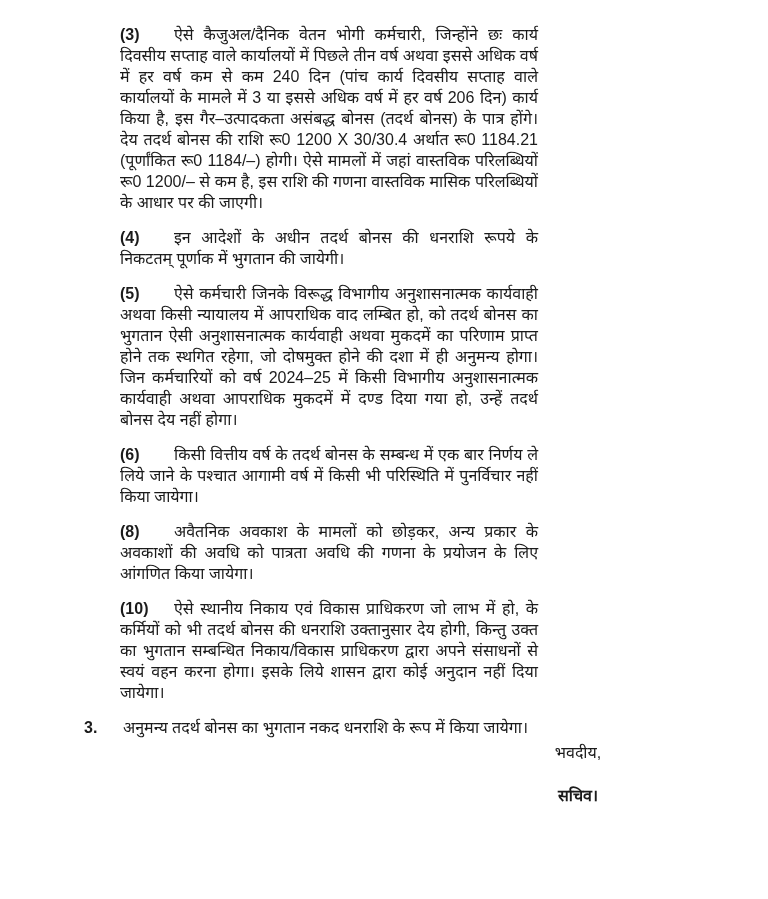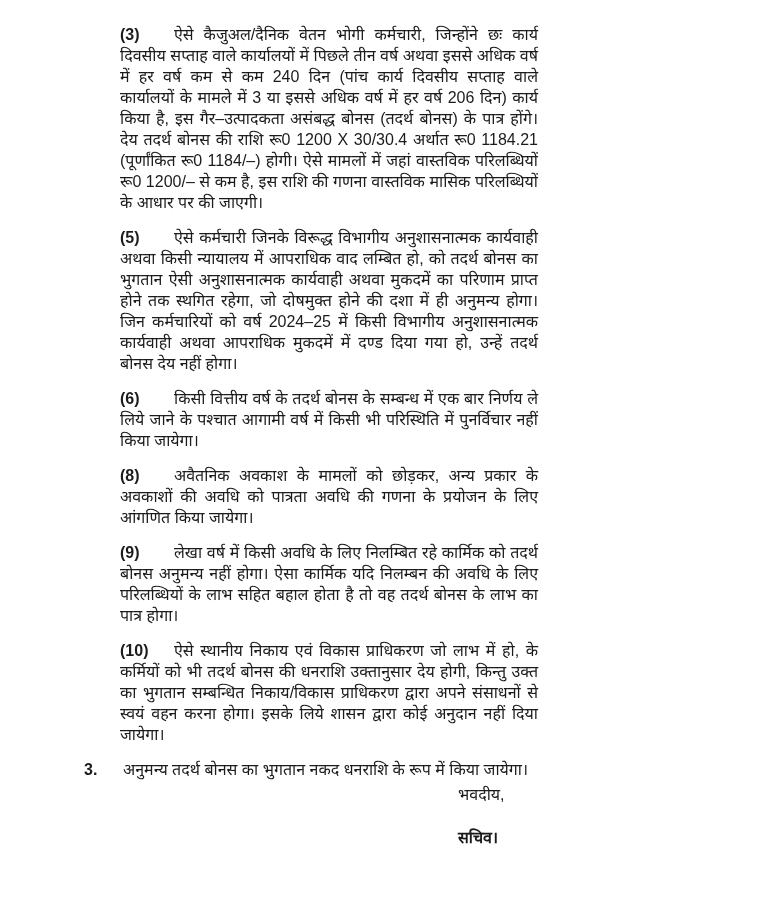--- a/index.html
+++ b/index.html
@@ -36,48 +36,48 @@
   .sub .marker {
     width: 54px;
   }
   .item .marker {
     width: 39px;
   }
   .signature-block {
     width: 240px;
     margin-left: 374px;
     margin-top: -10px;
-    text-align: left;
+    text-align: center;
   }
   .closing-line {
     margin-bottom: 22px;
   }
   .sign-name {
     font-weight: 700;
   }
   .sign-title {
     font-weight: 700;
   }
 </style>
 </head>
 <body>
 
 <div class="page">
 
   <div class="para sub"><span class="marker">(3)</span><span>ऐसे कैजुअल/दैनिक वेतन भोगी कर्मचारी, जिन्होंने छः कार्य दिवसीय सप्ताह वाले कार्यालयों में पिछले तीन वर्ष अथवा इससे अधिक वर्ष में हर वर्ष कम से कम 240 दिन (पांच कार्य दिवसीय सप्ताह वाले कार्यालयों के मामले में 3 या इससे अधिक वर्ष में हर वर्ष 206 दिन) कार्य किया है, इस गैर–उत्पादकता असंबद्ध बोनस (तदर्थ बोनस) के पात्र होंगे। देय तदर्थ बोनस की राशि रू0 1200 X 30/30.4 अर्थात रू0 1184.21 (पूर्णांकित रू0 1184/–) होगी। ऐसे मामलों में जहां वास्तविक परिलब्धियों रू0 1200/– से कम है, इस राशि की गणना वास्तविक मासिक परिलब्धियों के आधार पर की जाएगी।</span></div>
 
+  <div class="para sub"><span class="marker">(4)</span><span>इन आदेशों के अधीन तदर्थ बोनस की धनराशि रूपये के निकटतम् पूर्णाक में भुगतान की जायेगी।</span></div>
 
   <div class="para sub"><span class="marker">(5)</span><span>ऐसे कर्मचारी जिनके विरूद्ध विभागीय अनुशासनात्मक कार्यवाही अथवा किसी न्यायालय में आपराधिक वाद लम्बित हो, को तदर्थ बोनस का भुगतान ऐसी अनुशासनात्मक कार्यवाही अथवा मुकदमें का परिणाम प्राप्त होने तक स्थगित रहेगा, जो दोषमुक्त होने की दशा में ही अनुमन्य होगा। जिन कर्मचारियों को वर्ष 2024–25 में किसी विभागीय अनुशासनात्मक कार्यवाही अथवा आपराधिक मुकदमें में दण्ड दिया गया हो, उन्हें तदर्थ बोनस देय नहीं होगा।</span></div>
 
   <div class="para sub"><span class="marker">(6)</span><span>किसी वित्तीय वर्ष के तदर्थ बोनस के सम्बन्ध में एक बार निर्णय ले लिये जाने के पश्चात आगामी वर्ष में किसी भी परिस्थिति में पुनर्विचार नहीं किया जायेगा।</span></div>
 
 
   <div class="para sub"><span class="marker">(8)</span><span>अवैतनिक अवकाश के मामलों को छोड़कर, अन्य प्रकार के अवकाशों की अवधि को पात्रता अवधि की गणना के प्रयोजन के लिए आंगणित किया जायेगा।</span></div>
 
-  <div class="para sub"><span class="marker">(9)</span><span>लेखा वर्ष में किसी अवधि के लिए निलम्बित रहे कार्मिक को तदर्थ बोनस अनुमन्य नहीं होगा। ऐसा कार्मिक यदि निलम्बन की अवधि के लिए परिलब्धियों के लाभ सहित बहाल होता है तो वह तदर्थ बोनस के लाभ का पात्र होगा।</span></div>
 
   <div class="para sub"><span class="marker">(10)</span><span>ऐसे स्थानीय निकाय एवं विकास प्राधिकरण जो लाभ में हो, के कर्मियों को भी तदर्थ बोनस की धनराशि उक्तानुसार देय होगी, किन्तु उक्त का भुगतान सम्बन्धित निकाय/विकास प्राधिकरण द्वारा अपने संसाधनों से स्वयं वहन करना होगा। इसके लिये शासन द्वारा कोई अनुदान नहीं दिया जायेगा।</span></div>
 
   <div class="para item"><span class="marker">3.</span><span>अनुमन्य तदर्थ बोनस का भुगतान नकद धनराशि के रूप में किया जायेगा।</span></div>
 
 
   <div class="signature-block">
     <div class="closing-line">भवदीय,</div>
     <div class="sign-title">सचिव।</div>
   </div>

